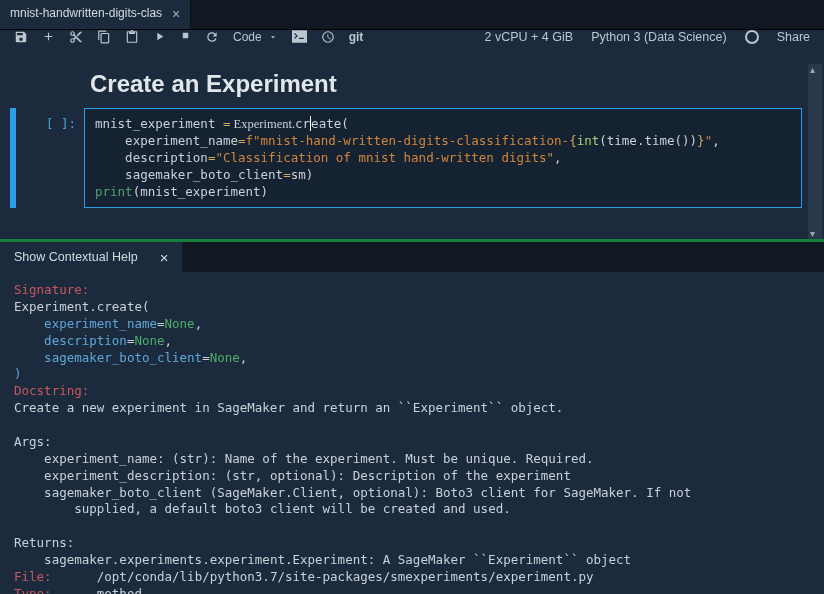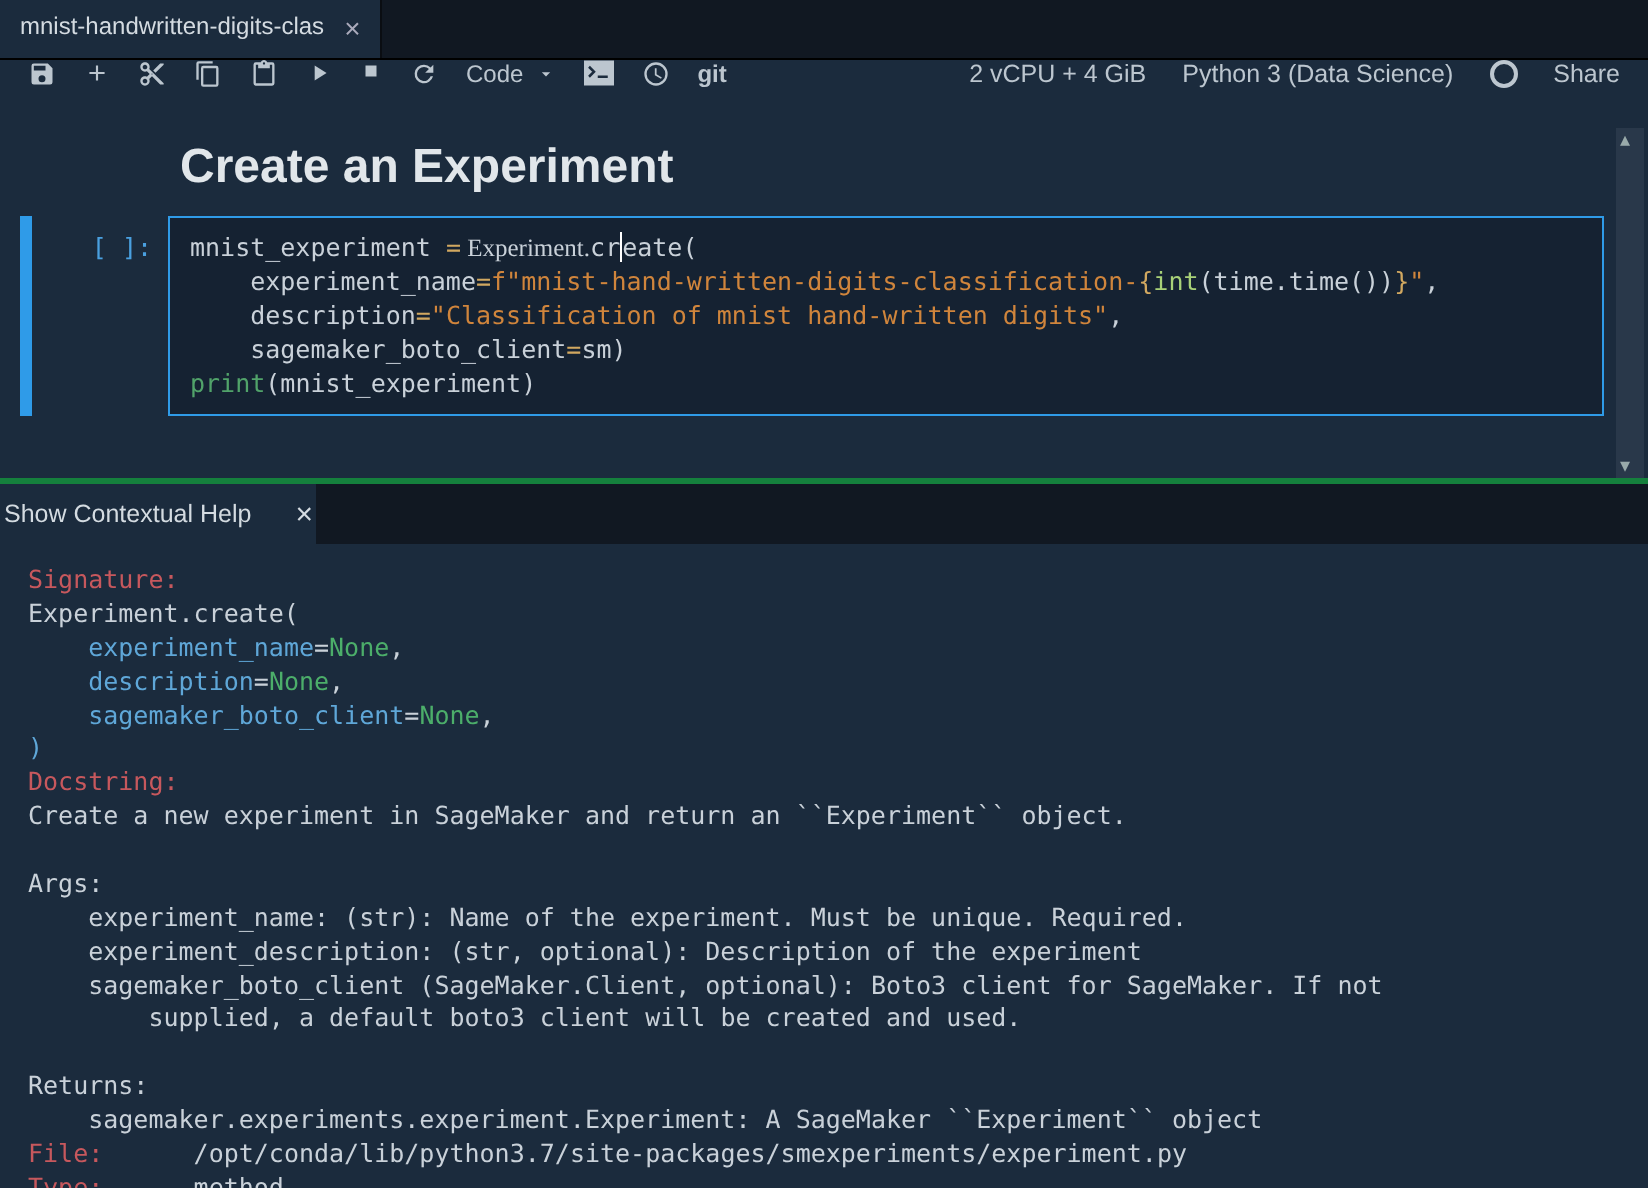--- a/index.html
+++ b/index.html
@@ -94,21 +94,21 @@
 .tok-fstr{ color:#d0853c; } .tok-int { color:#d1a860; }
 .tok-call{ color:#a8d178; } .tok-print{ color:#51a36a; }
 .cursor { border-left:1px solid #fff; }
 .help-tab-bar {
   background: #111822;
   display: flex;
   height: 30px;
 }
 .help-tab {
   background: #1b2b3d;
-  padding: 7px 2px;
+  padding: 7px 14px;
   font-size: 12.5px;
   color: #d4dbe1;
   display: flex;
   align-items: center;
   gap: 22px;
 }
 .help-body {
   background: #1b2b3d;
   padding: 10px 14px;
   font-family: "Menlo","Consolas",monospace;

